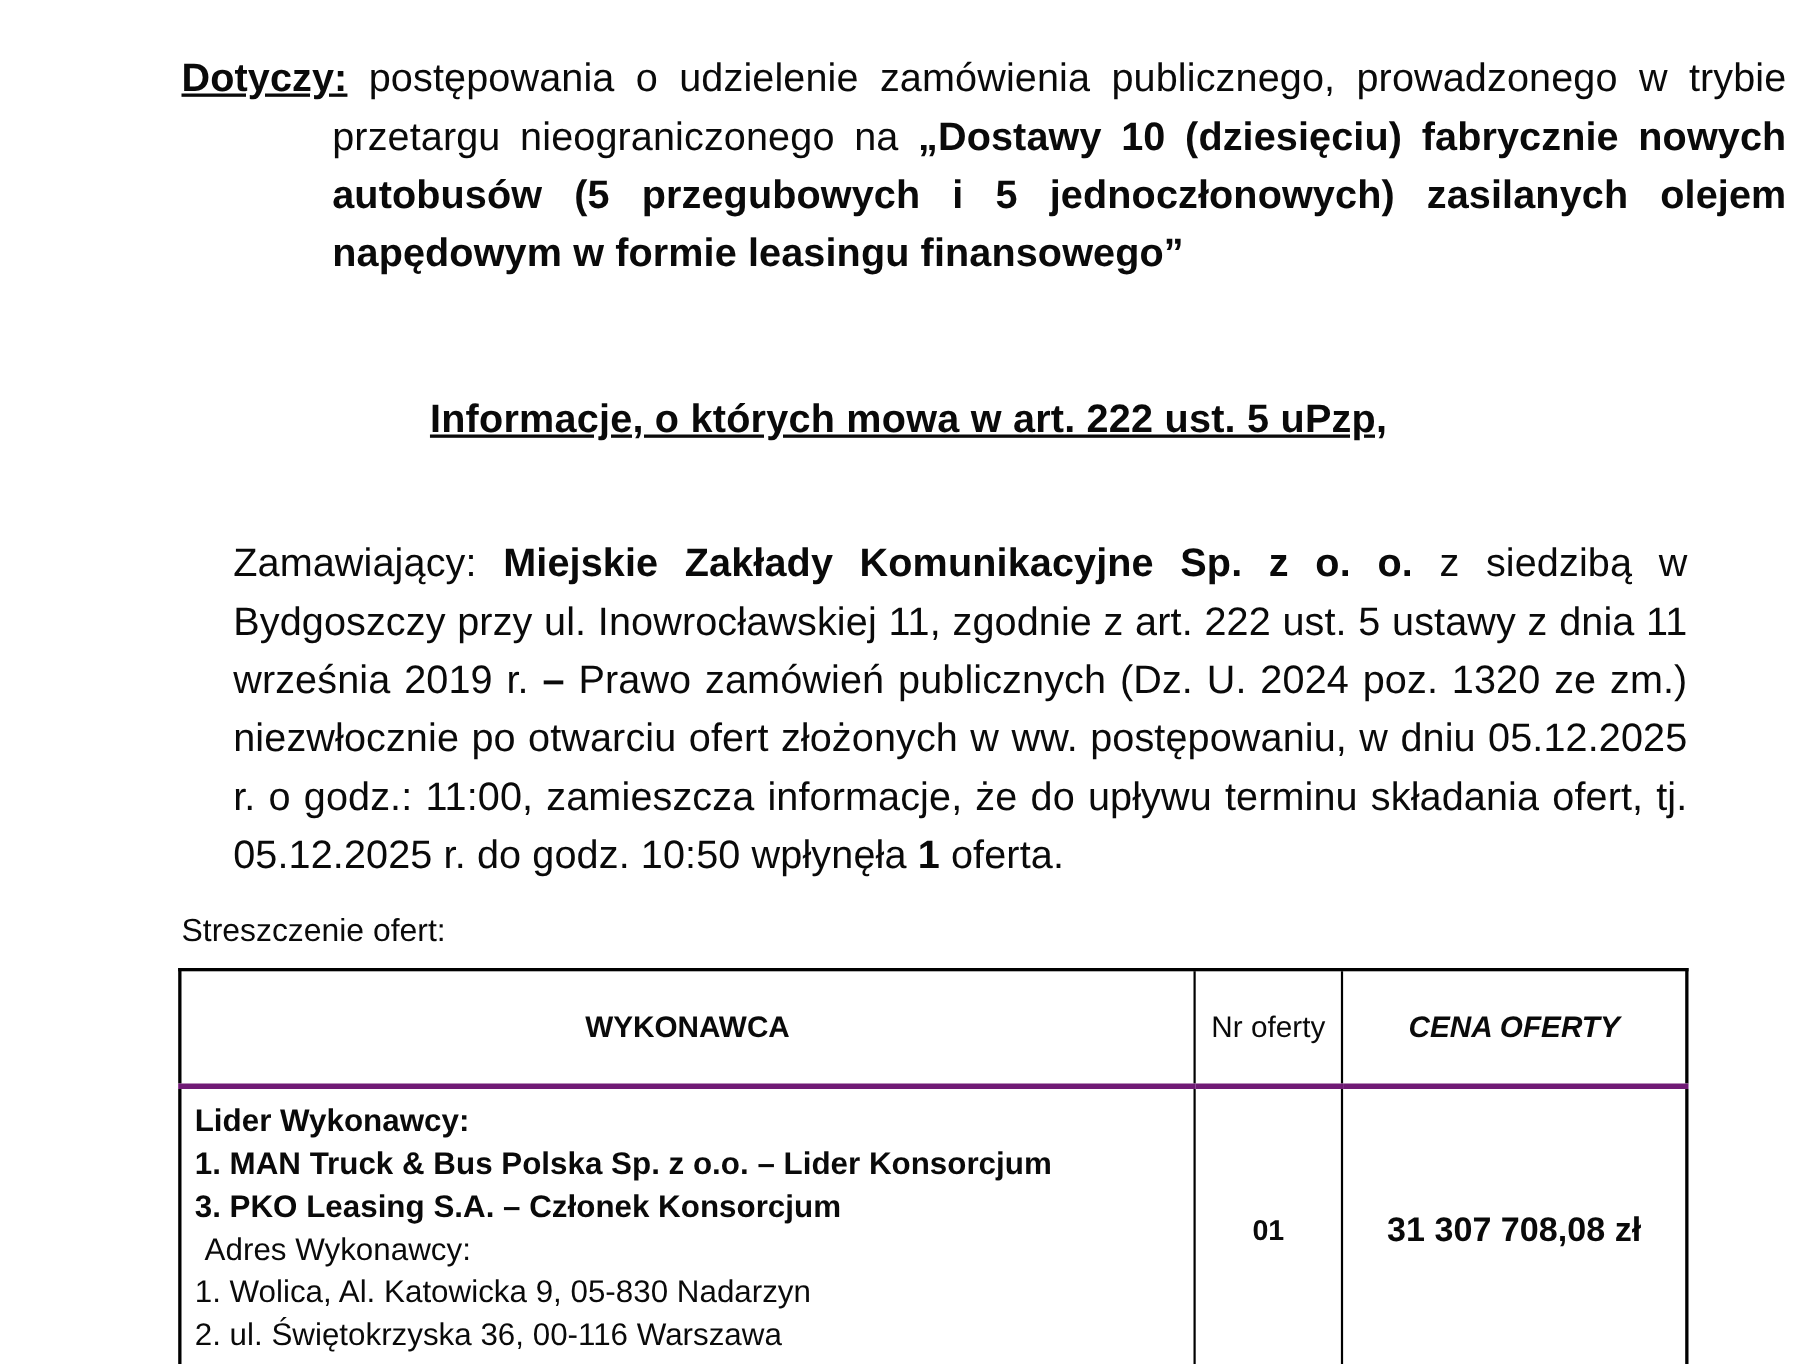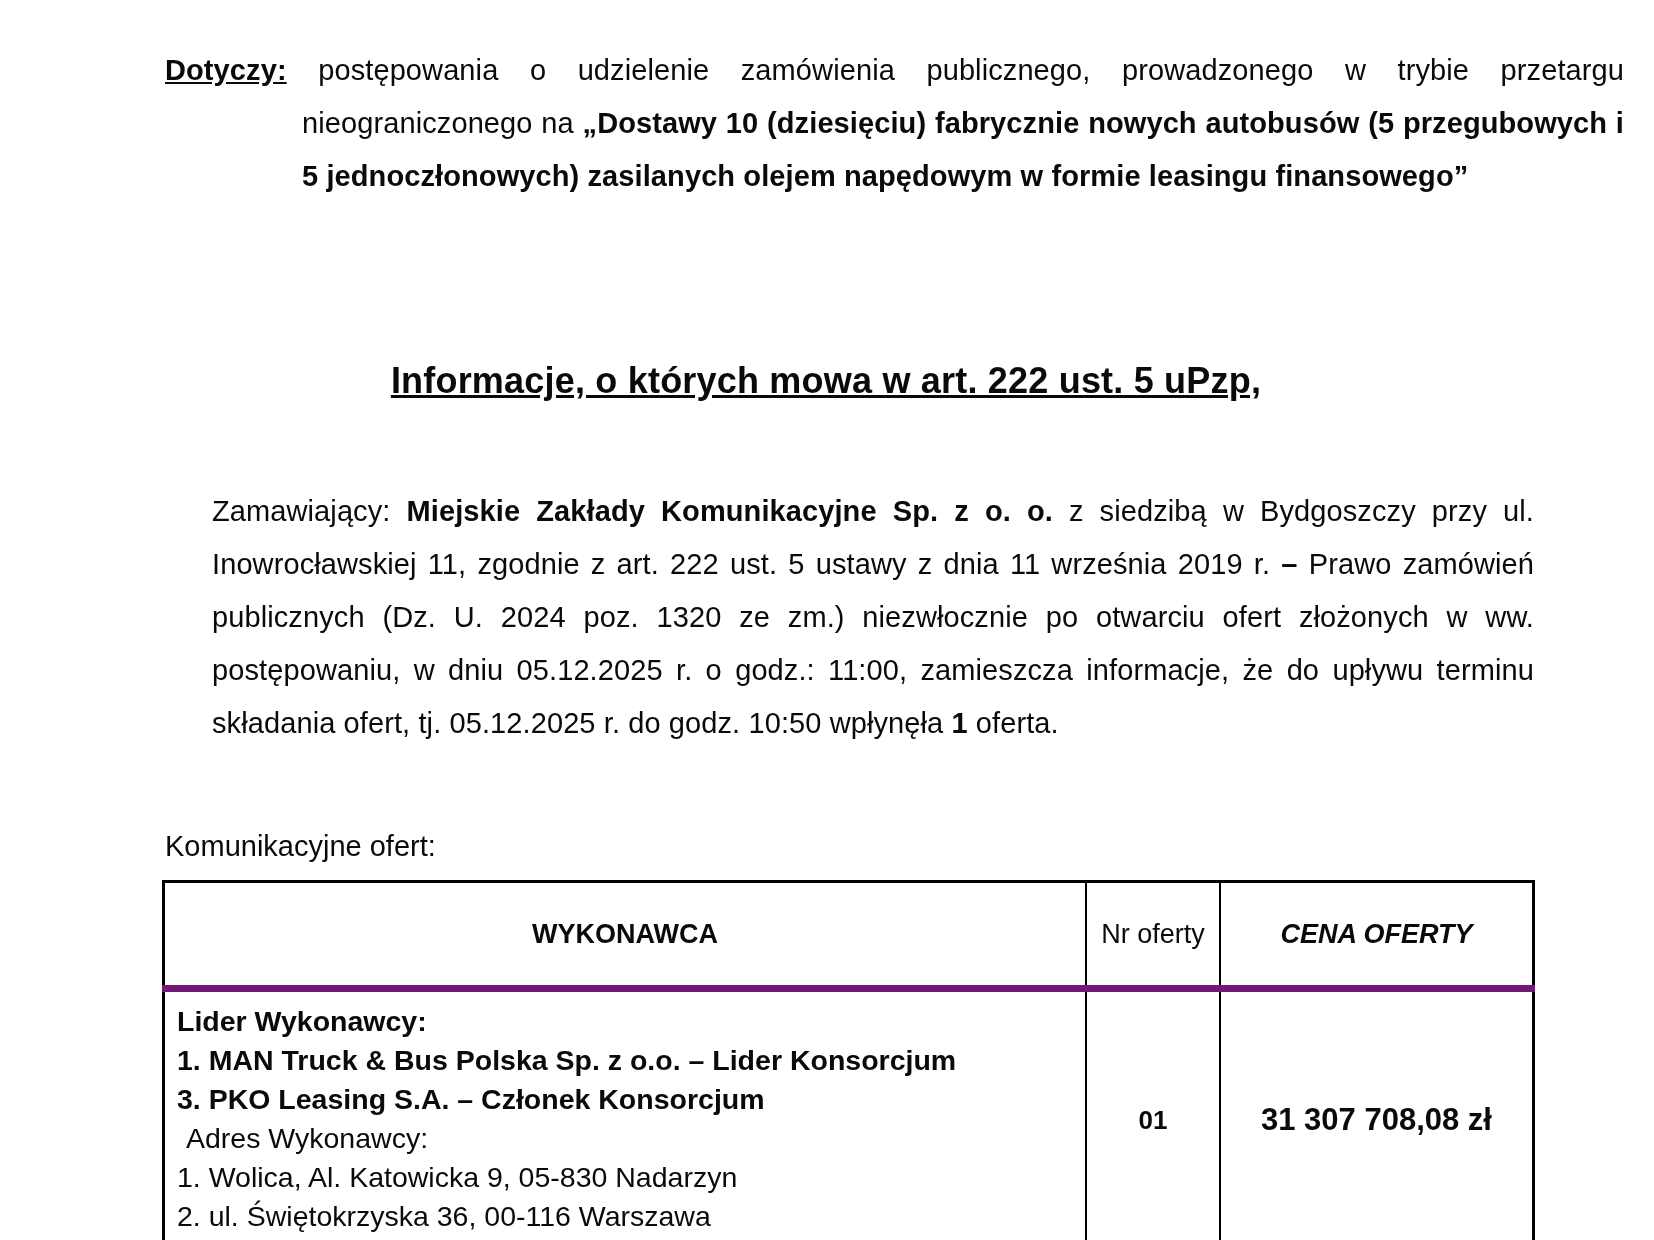--- a/index.html
+++ b/index.html
@@ -16,21 +16,21 @@
     font-family: "Liberation Sans", sans-serif;
     overflow: hidden;
   }
   .b { font-weight: bold; }
   .u { text-decoration: underline; }
 
   .para {
     position: absolute;
     left: 165px;
     width: 1322px;
-    font-size: 29px;
+    font-size: 36px;
     line-height: 53px;
     text-align: justify;
     letter-spacing: 0.1px;
   }
   .dotyczy {
     top: 44px;
     padding-left: 137px;
     text-indent: -137px;
   }
   .doc-title {
@@ -62,21 +62,21 @@
     width: 1335px;
     border-collapse: collapse;
     table-layout: fixed;
   }
   .offers-table th, .offers-table td {
     border: 2px solid #000;
     vertical-align: middle;
   }
   .offers-table { border: 3px solid #000; border-bottom-width: 4px; }
   .offers-table thead th {
-    border-bottom: 7px solid #701a75;
+    border-bottom: 5px solid #701a75;
     height: 98px;
     text-align: center;
     font-size: 27px;
     padding: 2px 6px;
   }
   th.col-wykonawca { width: 908px; font-weight: bold; }
   th.col-nr { width: 120px; font-weight: normal; line-height: 36px; }
   th.col-cena { width: 299px; font-weight: bold; font-style: italic; }
   td.cell-wykonawca {
     padding: 10px 14px 12px 12px;
@@ -100,21 +100,21 @@
 <body>
 
 <div class="page">
 
   <div class="para dotyczy"><span class="b u">Dotyczy:</span><span> postępowania o udzielenie zamówienia publicznego, prowadzonego w trybie przetargu nieograniczonego na </span><span class="b">„Dostawy 10 (dziesięciu) fabrycznie nowych autobusów (5 przegubowych i 5 jednoczłonowych) zasilanych olejem napędowym w formie leasingu finansowego”</span></div>
 
   <h1 class="doc-title">Informacje, o których mowa w art. 222 ust. 5 uPzp,</h1>
 
   <div class="para main-para"><span>Zamawiający: </span><span class="b">Miejskie Zakłady Komunikacyjne Sp. z o. o.</span><span> z siedzibą w Bydgoszczy przy ul. Inowrocławskiej 11, zgodnie z art. 222 ust. 5 ustawy z dnia 11 września 2019 r. </span><span class="b">–</span><span> Prawo zamówień publicznych (Dz. U. 2024 poz. 1320 ze zm.) niezwłocznie po otwarciu ofert złożonych w ww. postępowaniu, w dniu 05.12.2025 r. o godz.: 11:00, zamieszcza informacje, że do upływu terminu składania ofert, tj. 05.12.2025 r. do godz. 10:50 wpłynęła </span><span class="b">1</span><span> oferta.</span></div>
 
-  <div class="summary-label">Komunikacyjne ofert:</div>
+  <div class="summary-label">Streszczenie ofert:</div>
 
   <table class="offers-table">
     <thead>
       <tr>
         <th class="col-wykonawca">WYKONAWCA</th>
         <th class="col-nr">Nr oferty</th>
         <th class="col-cena">CENA OFERTY</th>
       </tr>
     </thead>
     <tbody>

